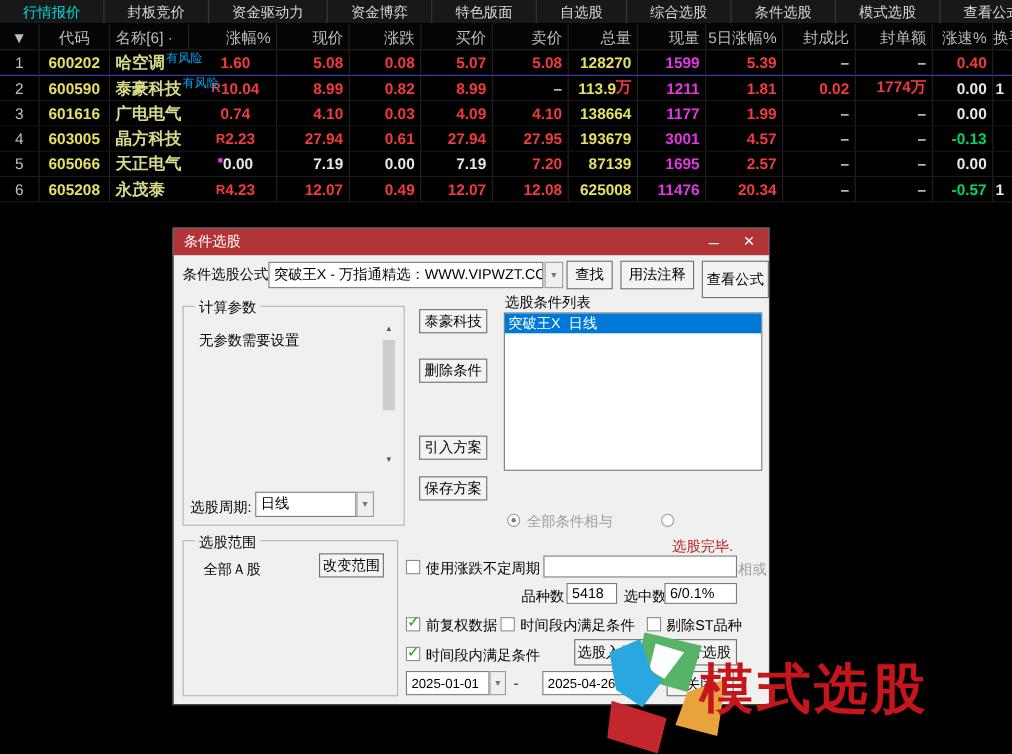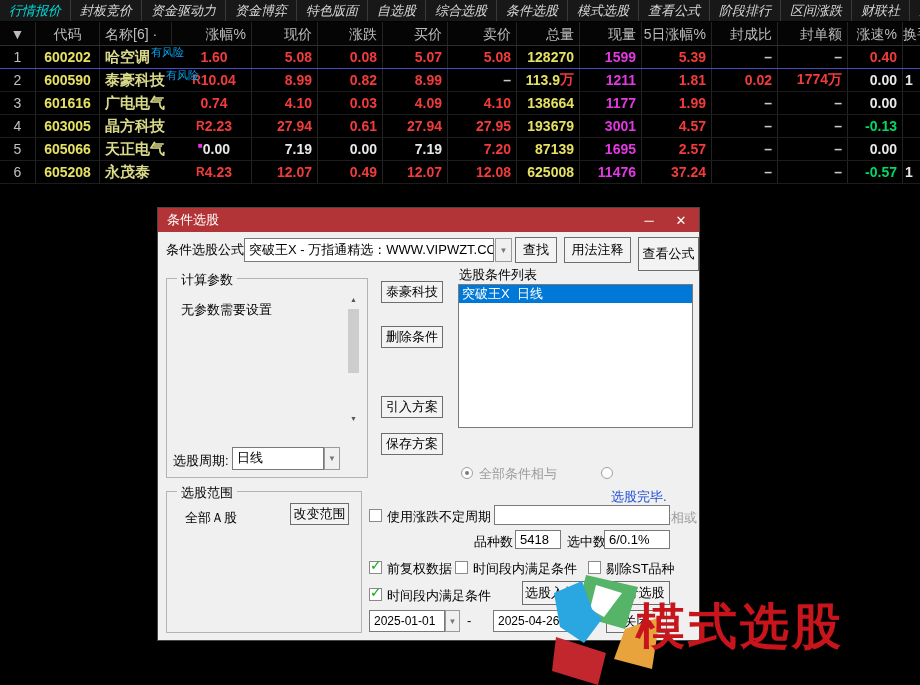--- a/index.html
+++ b/index.html
@@ -3,22 +3,22 @@
 <meta charset="utf-8">
 <style>
   * { margin:0; padding:0; box-sizing:border-box; }
   html,body { width:920px; height:685px; overflow:hidden; background:#000;
     font-family:"Liberation Sans","DejaVu Sans",sans-serif; }
   #stage { position:relative; width:920px; height:685px; background:#000; }
 
   
   #menu-bar { position:absolute; left:0; top:0; width:920px; height:22px;
     background:#181818; display:flex; overflow:hidden; border-bottom:1px solid #000; }
-  .tab { flex:0 0 auto; height:22px; line-height:22px; padding:0 9px; font-size:13px;
-    color:#d8d8d8; border-right:1px solid #3a3a3a; white-space:nowrap; cursor:default;font-style:italic; }
+  .tab { flex:0 0 auto; height:22px; line-height:22px; padding:0 21px; font-size:13px;
+    color:#d8d8d8; border-right:1px solid #3a3a3a; white-space:nowrap; cursor:default; }
   .tab.active { color:#00dcdc; }
 
   
   #table-header { position:absolute; left:0; top:22px; width:920px; height:24px;
     display:flex; background:#050505; border-bottom:1px solid #2e2e2e; }
   .hcell { color:#bcbcbc; font-size:13px; line-height:24px; }
   #table-body { position:absolute; left:0; top:46px; width:920px; }
   .trow { display:flex; height:23px; border-bottom:1px solid #1c1c1c; background:#000; }
   .trow.selected { border-bottom:1px solid #4a4ac8; }
   .cell { height:100%; display:flex; align-items:center; border-right:1px solid #232323;
@@ -77,21 +77,21 @@
 
   
   .radio { position:absolute; width:12px; height:12px; border:1px solid #9f9f9f;
     border-radius:50%; background:#fdfdfd; }
   .radio .dot { position:absolute; left:3px; top:3px; width:4px; height:4px;
     border-radius:50%; background:#7d7d7d; }
   .gray-lbl { color:#9c9c9c; }
   .cb { position:absolute; width:13px; height:13px; background:#fff; border:1px solid #8a8a8a; }
   .cb .chk { position:absolute; left:0px; top:-5px; color:#1ca81c; font-weight:bold; font-size:14px; }
 
-  #status-text { position:absolute; left:453px; top:280px; color:#1d4ed8; font-size:13px; }
+  #status-text { position:absolute; left:453px; top:280px; color:#b91c1c; font-size:13px; }
 
   
   #watermark { position:absolute; left:0; top:0; width:920px; height:685px; pointer-events:none; z-index:20; }
   #wm-logo { position:absolute; left:552px; top:571px; }
   #wm-title { position:absolute; left:636px; top:594px; font-size:49px; font-weight:900;
     color:#c8151b; letter-spacing:3px; white-space:nowrap; }
   #wm-url { position:absolute; left:655px; top:650px; font-size:23px; font-weight:bold;
     color:#1d76c2; letter-spacing:4px; white-space:nowrap; }
 </style>
 </head>
@@ -255,21 +255,21 @@
         <div class="cell c3">
           <span class="marker red">R</span>
           <span class="red">4.23</span>
         </div>
         <div class="cell c4 num red">12.07</div>
         <div class="cell c5 num red">0.49</div>
         <div class="cell c6 num red">12.07</div>
         <div class="cell c7 num red">12.08</div>
         <div class="cell c8 num yellow">625008</div>
         <div class="cell c9 num magenta">11476</div>
-        <div class="cell c10 num red">37.24</div>
+        <div class="cell c10 num red">20.34</div>
         <div class="cell c11 num gray">–</div>
         <div class="cell c12 num gray">–</div>
         <div class="cell c13 num green">-0.57</div>
         <div class="cell c14 num white">1</div>
       </div>
     </div>
 
   <div id="dialog">
     <div id="dlg-titlebar">
       <span id="dlg-title">条件选股</span>

